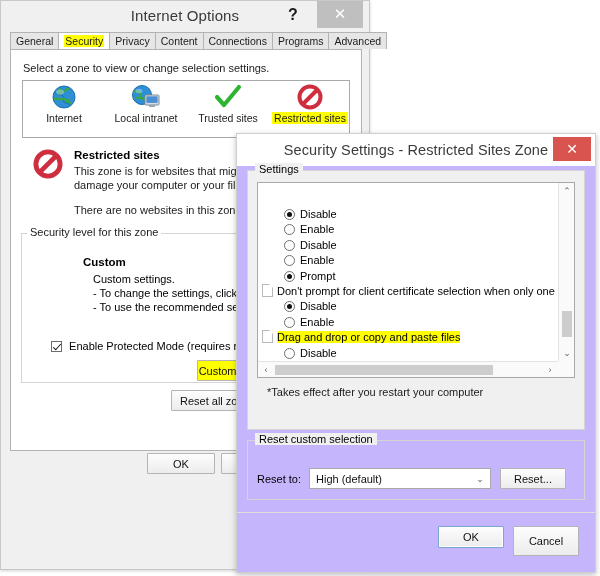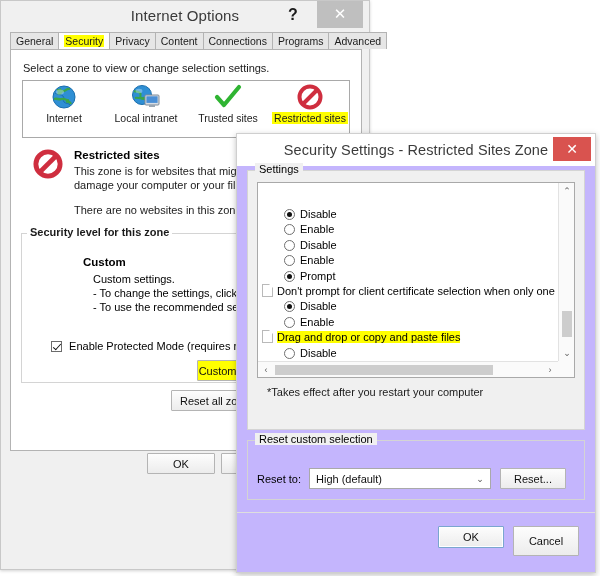--- a/index.html
+++ b/index.html
@@ -257,21 +257,21 @@
         <circle cx="13" cy="13" r="10.5" fill="none" stroke="#cf2e3f" stroke-width="4.2"></circle>
         <line x1="5.5" y1="20.5" x2="20.5" y2="5.5" stroke="#cf2e3f" stroke-width="4.2"></line>
       </svg>
     </div>
     <div id="zone-detail-title">Restricted sites</div>
     <div class="zd-line" style="top:115px">This zone is for websites that might</div>
     <div class="zd-line" style="top:129px">damage your computer or your files.</div>
     <div class="zd-line" style="top:154px">There are no websites in this zone.</div>
 
     <div class="group" style="left:10px;top:183px;width:332px;height:150px;"></div>
-    <div class="group-cap" style="left:16px;top:176px;font-weight:bold;">Security level for this zone</div>
+    <div class="group-cap" style="left:16px;top:176px;">Security level for this zone</div>
 
     <div style="position:absolute;left:72px;top:206px;font-weight:bold;font-size:11.5px;">Custom</div>
     <div style="position:absolute;left:82px;top:223px;font-size:11px;text-align:center;">Custom settings.</div>
     <div style="position:absolute;left:82px;top:237px;font-size:11px;">- To change the settings, click Cus</div>
     <div style="position:absolute;left:82px;top:251px;font-size:11px;">- To use the recommended settin</div>
 
     <div style="position:absolute;left:40px;top:290px;font-size:11px;white-space:nowrap;">
       <span class="chk on"></span>
       <span style="margin-left:4px;">Enable Protected Mode (requires restarti</span>
     </div>

